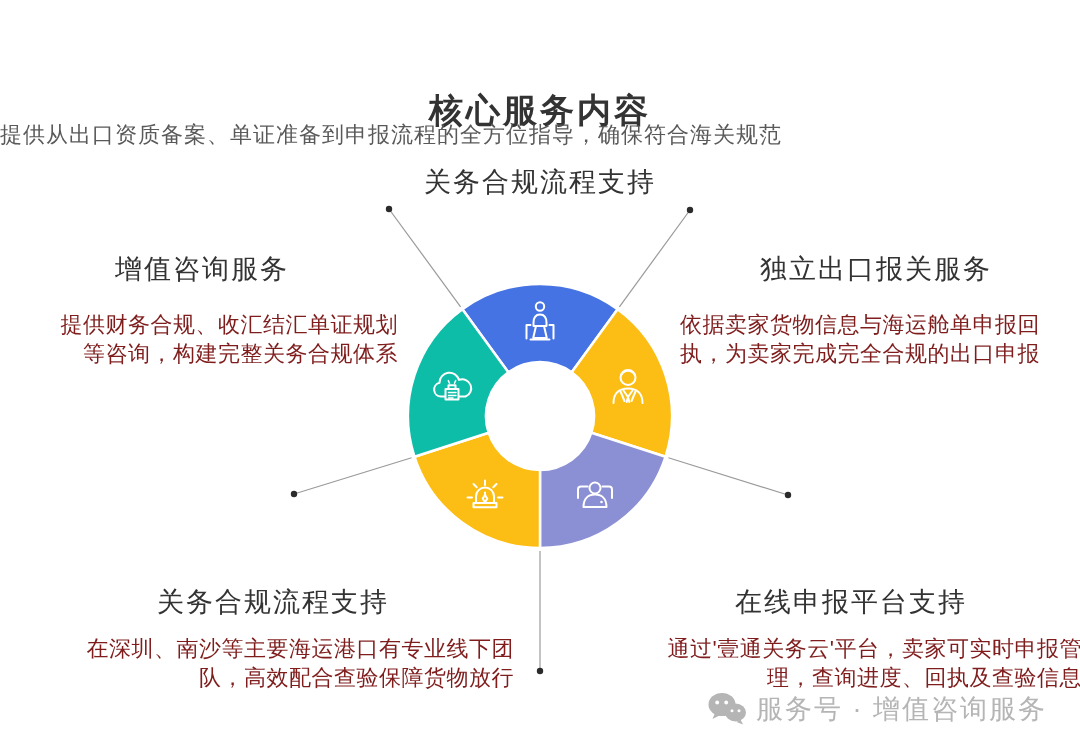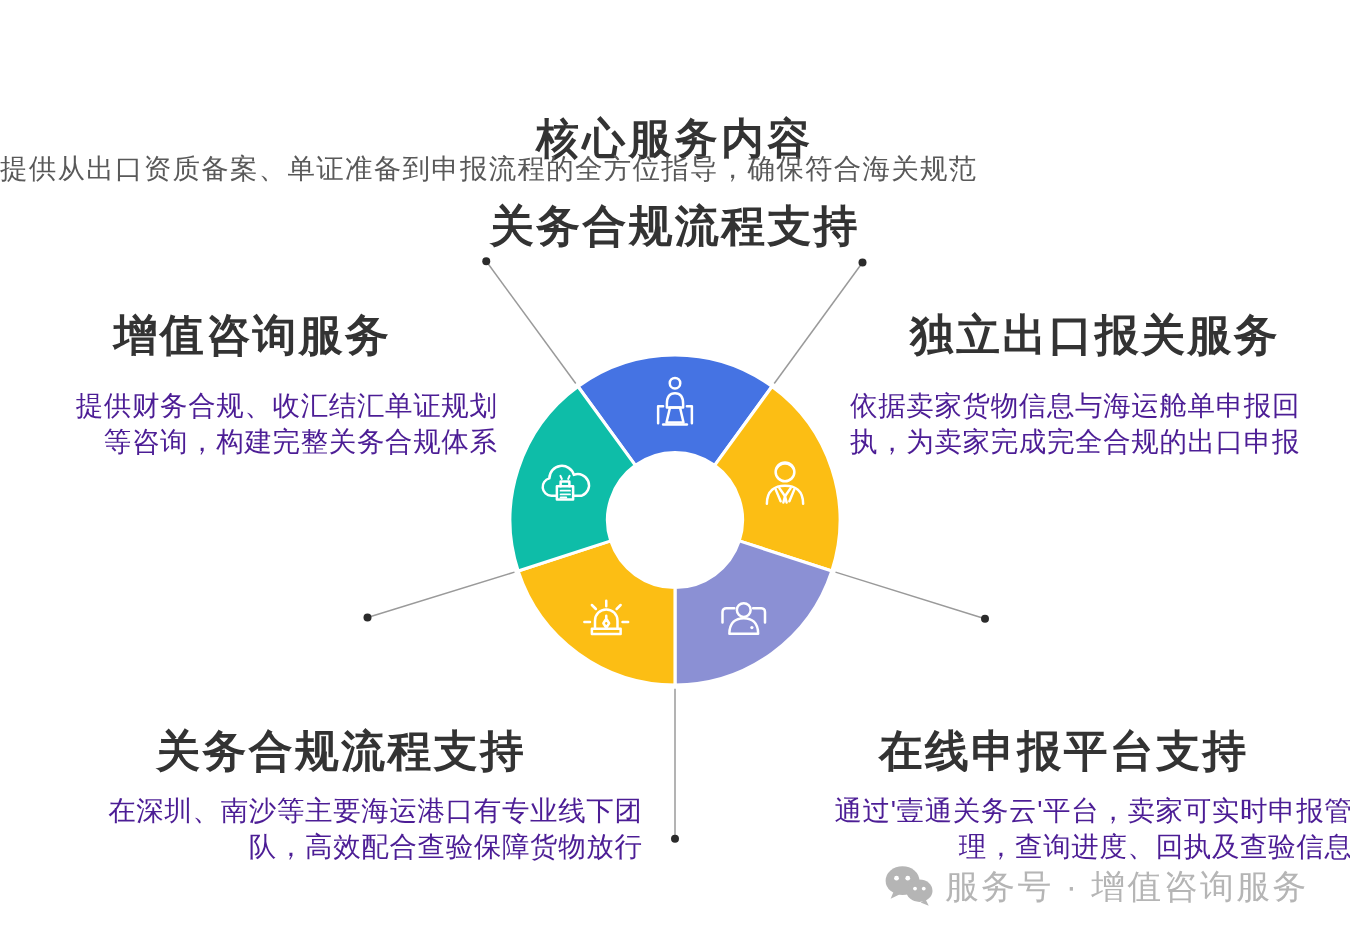--- a/index.html
+++ b/index.html
@@ -10,22 +10,22 @@
     color:#333333;
   }
   .main-title {
     position:absolute; top:40px; left:0; width:100%; text-align:center;
     font-size:34px; font-weight:bold; color:#333333; letter-spacing:3px;margin-top:48px;
   }
   .subtitle {
     position:absolute; top:120px; left:0; width:100%; text-align:left;
     font-size:22px; color:#595959; letter-spacing:1px;
   }
-  .sec-title { font-size:35px; font-weight:bold; color:#333333; letter-spacing:2px; line-height:34px;text-align:center; }
-  .sec-desc  { margin-top:24px; font-size:22px; line-height:29px; color:#4c1d95; white-space:pre-line; letter-spacing:0.5px; }
+  .sec-title { font-size:27px; font-weight:normal; color:#333333; letter-spacing:2px; line-height:34px;text-align:center; }
+  .sec-desc  { margin-top:24px; font-size:22px; line-height:29px; color:#7f1d1d; white-space:pre-line; letter-spacing:0.5px; }
   .blk { position:absolute; }
   .blk-top   { top:165px; left:0; width:100%; text-align:center; }
   .blk-left  { top:252px; right:682px; width:392px; text-align:right; }
   .blk-right { top:252px; left:680px;  width:392px; text-align:left; }
   .blk-bl    { top:585px; right:566px; width:482px; text-align:right; }
   .blk-br    { top:585px; left:620px;  width:462px; text-align:left; }
   .blk-bl .sec-desc, .blk-br .sec-desc { margin-top:15px;text-align:right; }
   .donut-svg { position:absolute; left:0; top:0; width:1080px; height:743px; }
   .watermark {
     position:absolute; top:688px; right:33px; height:42px;

